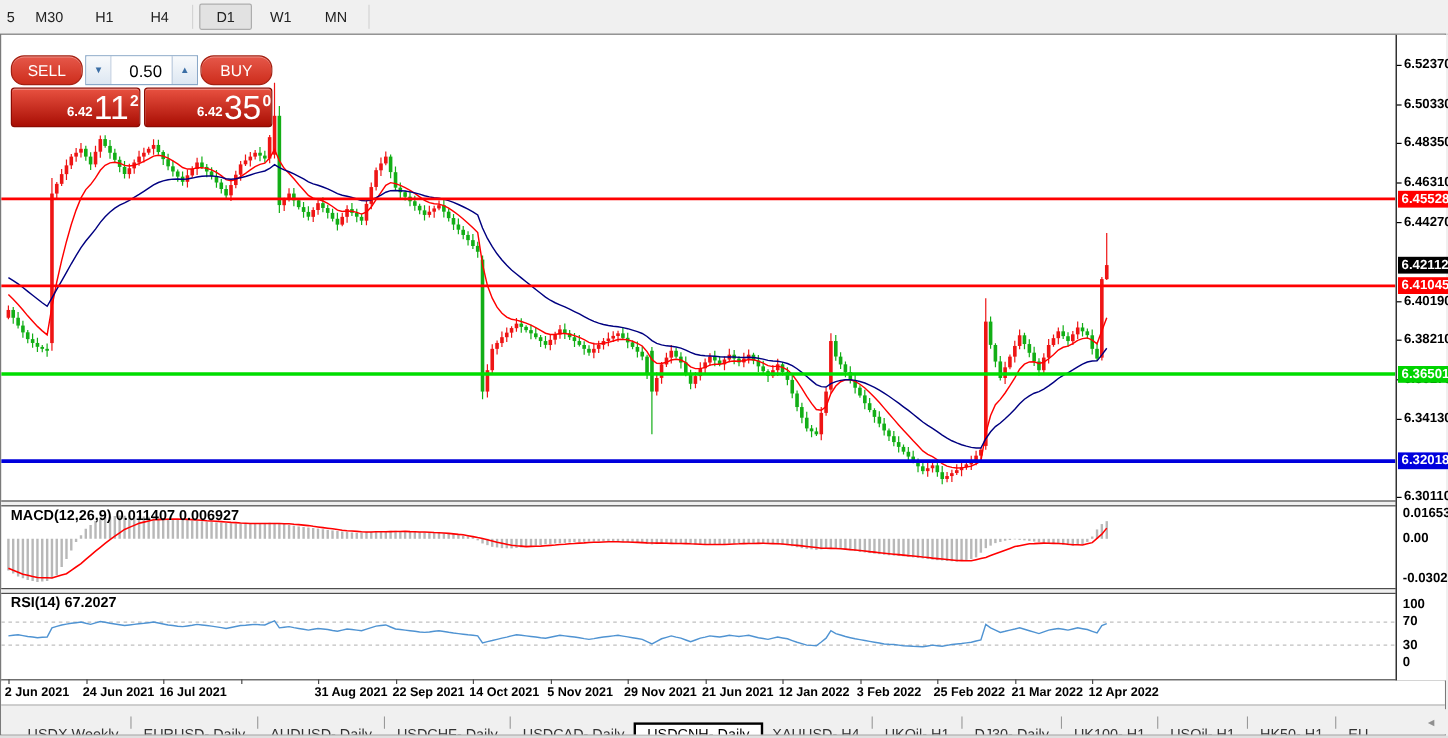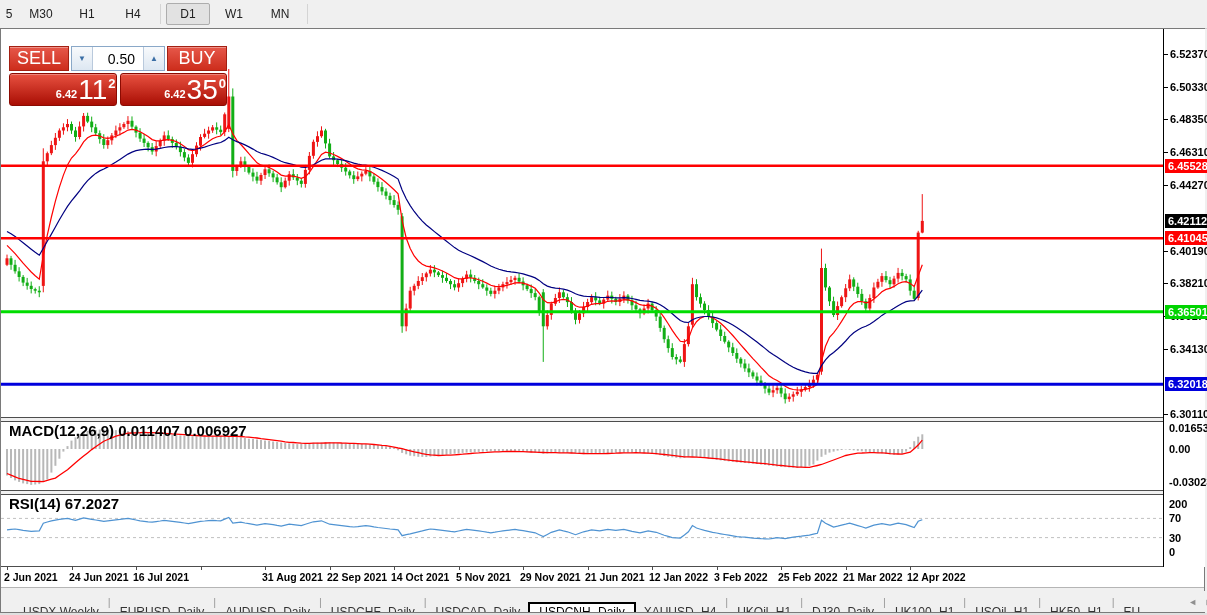--- a/index.html
+++ b/index.html
@@ -25,31 +25,31 @@
            border-left:1px solid #000;}
   .axlabel{position:absolute;left:6px;font-size:11px;font-weight:bold;white-space:nowrap;color:#000;}
   .axlabel:before{content:"";position:absolute;left:-6px;top:6px;width:4px;height:1px;background:#000;}
   .pricetag{position:absolute;left:1px;height:14px;line-height:14px;padding:0 3px;font-size:11px;
             font-weight:bold;color:#fff;white-space:nowrap;}
   
   .divider{position:absolute;left:0;width:1203px;height:3px;background:#f0f0f0;
            border-top:1px solid #4d4d4d;border-bottom:1px solid #4d4d4d;box-sizing:content-box;}
   #div1{top:388px;} #div2{top:461px;}
   #paneline{position:absolute;left:0;top:537px;width:1203px;height:1px;background:#4d4d4d;}
-  .panelabel{position:absolute;left:8px;font-size:15px;font-weight:bold;color:#000;z-index:5;}
+  .panelabel{position:absolute;left:8px;font-size:12px;font-weight:bold;color:#000;z-index:5;}
   
   #titlerow{position:absolute;left:7px;top:3px;z-index:6;display:flex;align-items:center;gap:5px;}
   #collapse{width:0;height:0;border-left:4px solid transparent;border-right:4px solid transparent;
             border-bottom:6px solid #000;}
   #titletext{font-size:12px;font-weight:bold;}
   
   #trade{position:absolute;left:8px;top:17px;width:218px;z-index:7;}
   #trow1{display:flex;height:25px;gap:0;}
-  .tr-btn{width:62px;background:linear-gradient(#e6584a,#cd2d1c);color:#fff;font-size:18px;
-          border:1px solid #a32012;border-radius:0;display:flex;align-items:center;
+  .tr-btn{width:62px;background:linear-gradient(#e6584a,#cd2d1c);color:#fff;font-size:13px;
+          border:1px solid #a32012;border-radius:11px;display:flex;align-items:center;
           justify-content:center;box-shadow:inset 0 1px 0 rgba(255,255,255,.35);cursor:pointer;}
   #vol{display:flex;flex:1;height:25px;border:1px solid #8aa8c8;background:#fff;
        box-sizing:border-box;margin:0 2px;}
   .spin{width:20px;background:linear-gradient(#f8fafc,#dde7f2);display:flex;align-items:center;
         justify-content:center;color:#3b6ea5;font-size:8px;cursor:pointer;}
   .spin.l{border-right:1px solid #b9c9dc;} .spin.r{border-left:1px solid #b9c9dc;}
   #volval{flex:1;border:none;outline:none;font-size:14px;text-align:right;padding-right:8px;
           font-family:inherit;color:#000;width:40px;}
   #trow2{display:flex;gap:3px;margin-top:2px;height:33px;}
   .bigpx{flex:1;background:linear-gradient(#e85140,#a90e04);border:1px solid #8c0b02;border-radius:3px;
@@ -844,21 +844,21 @@
         </div>
       </div>
     </div>
 
     <div class="panelabel" style="top:393px">MACD(12,26,9) 0.011407 0.006927</div>
     <div class="panelabel" style="top:466px">RSI(14) 67.2027</div>
     <div id="indaxes">
         <div class="ind-axlabel" style="top: 393px;">0.01653</div>
         <div class="ind-axlabel" style="top: 414px;">0.00</div>
         <div class="ind-axlabel" style="top: 447px;">-0.03023</div>
-        <div class="ind-axlabel" style="top: 469px;">200</div>
+        <div class="ind-axlabel" style="top: 469px;">100</div>
         <div class="ind-axlabel" style="top: 483px;">70</div>
         <div class="ind-axlabel" style="top: 503px;">30</div>
         <div class="ind-axlabel" style="top: 517px;">0</div>
       </div>
 
     <div id="daterow">
         <div class="datetick" style="left: 6px;"></div>
         <div class="datelabel" style="left: 3px; text-align: center;">2 Jun 2021</div>
         <div class="datetick" style="left: 71px;"></div>
         <div class="datelabel" style="left: 68px;">24 Jun 2021</div>

